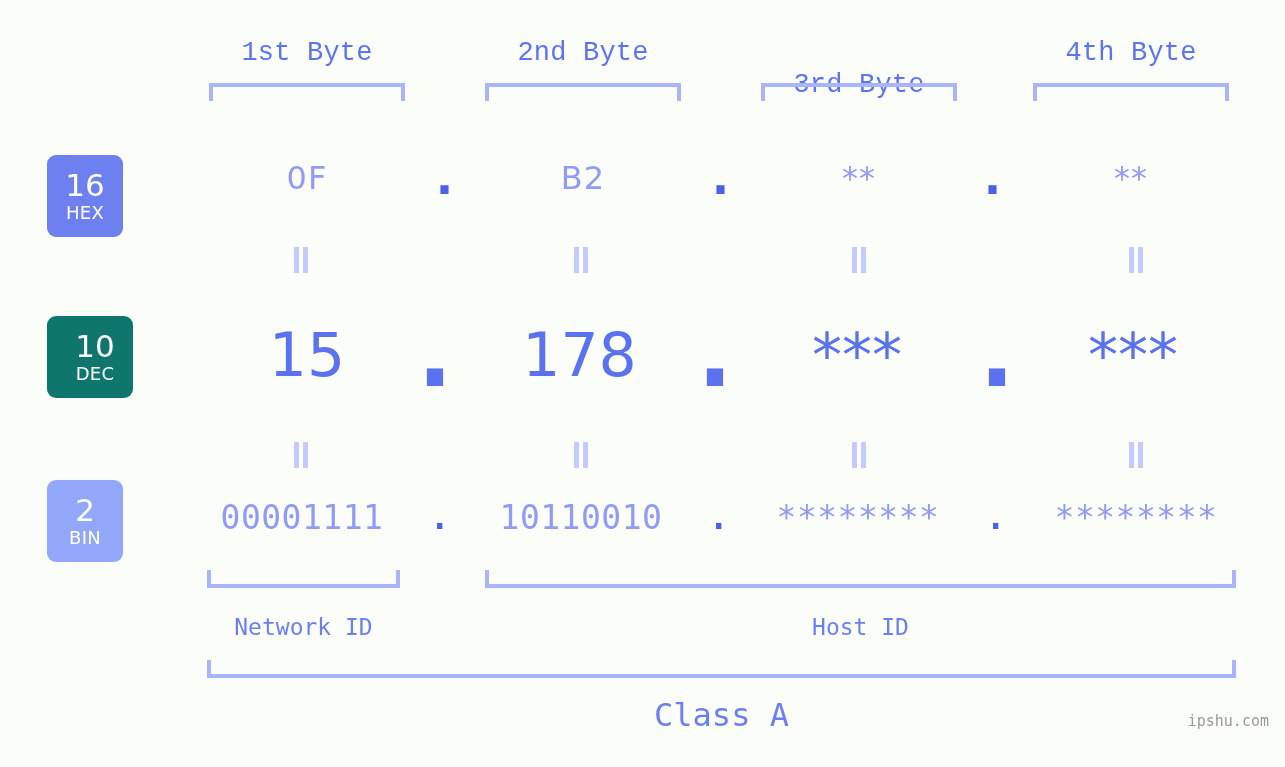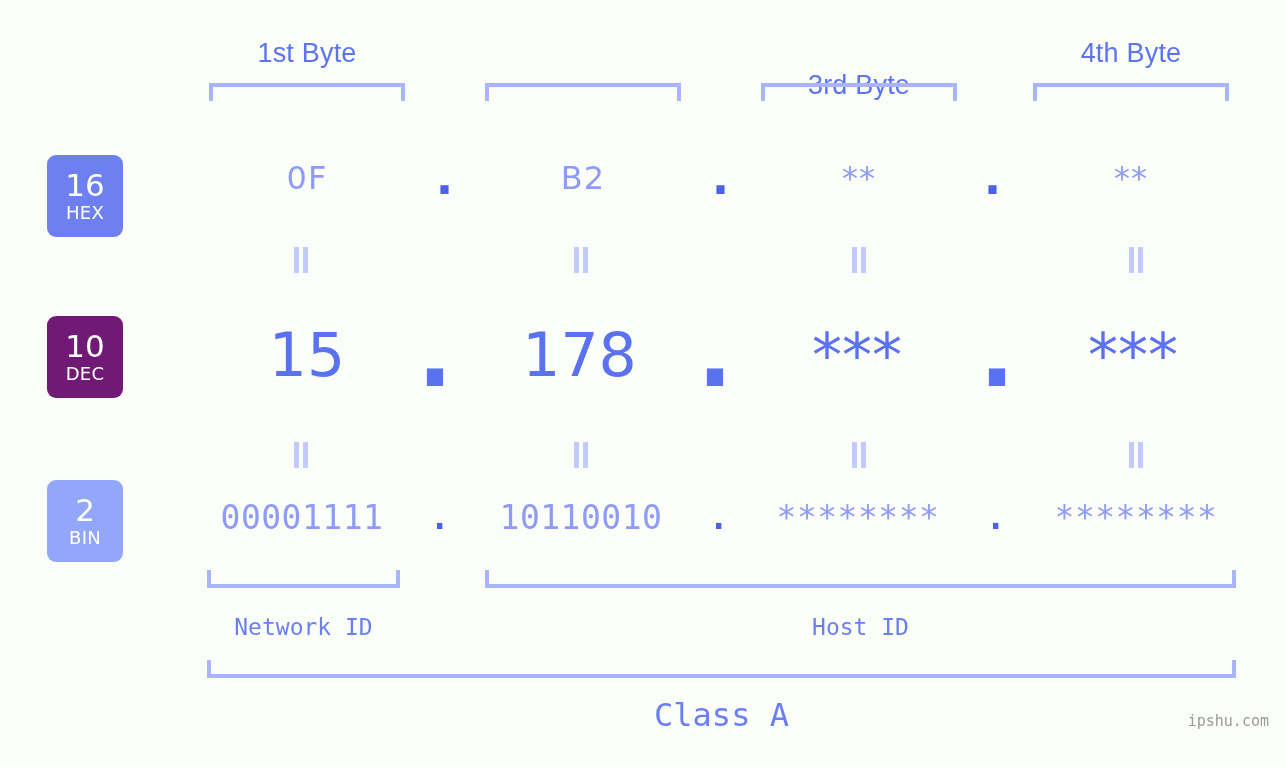--- a/index.html
+++ b/index.html
@@ -21,21 +21,21 @@
     height: 767px;
   }
 
   
   .byte-label {
     position: absolute;
     top: 33px;
     height: 40px;
     line-height: 40px;
     text-align: center;
-    font-family: Liberation Sans, sans-serif;
+    font-family: Liberation Mono, monospace;
     font-size: 27px;
     color: #5c73f2;
     letter-spacing: 0.2px;
     white-space: nowrap;
   }
 
   
   .bracket-top {
     position: absolute;
     top: 83px;
@@ -191,33 +191,34 @@
     color: #9a9a9a;
     letter-spacing: 0px;
   }
 </style>
 </head>
 <body>
 
 <div id="stage">
 
   <div class="byte-label" style="left:209px;width:196px;">1st Byte</div>
+  <div class="byte-label" style="left:485px;width:196px;">2nd Byte</div>
   <div class="byte-label" style="left:761px;width:196px;margin-top:32px;">3rd Byte</div>
   <div class="byte-label" style="left:1033px;width:196px;">4th Byte</div>
 
   <div class="bracket-top" style="left:209px;width:196px;"></div>
   <div class="bracket-top" style="left:485px;width:196px;"></div>
   <div class="bracket-top" style="left:761px;width:196px;"></div>
   <div class="bracket-top" style="left:1033px;width:196px;"></div>
 
   <div class="badge" style="top:155px;background:#6e80ef;">
     <span class="num">16</span>
     <span class="nm">HEX</span>
   </div>
-  <div class="badge" style="top:316px;background:#701a75;">
+  <div class="badge" style="top:316px;background:#0f766e;padding-left:10px;">
     <span class="num">10</span>
     <span class="nm">DEC</span>
   </div>
   <div class="badge" style="top:480px;background:#93a7fa;">
     <span class="num">2</span>
     <span class="nm">BIN</span>
   </div>
 
   <div class="hex-row">
     <div class="cell" style="left:209px;width:196px;">0F</div>

